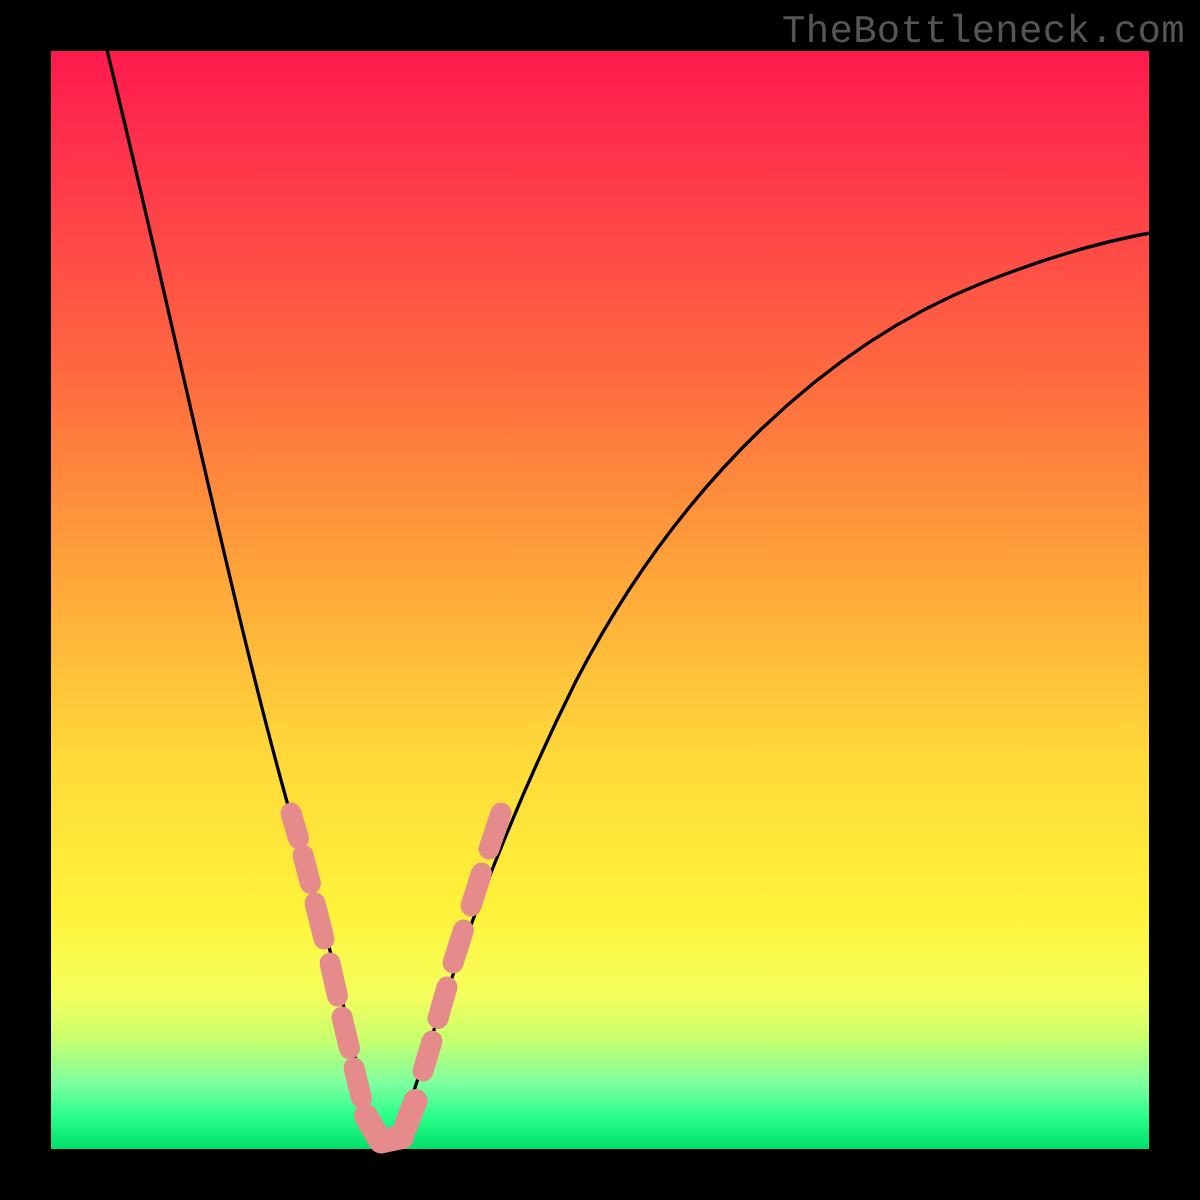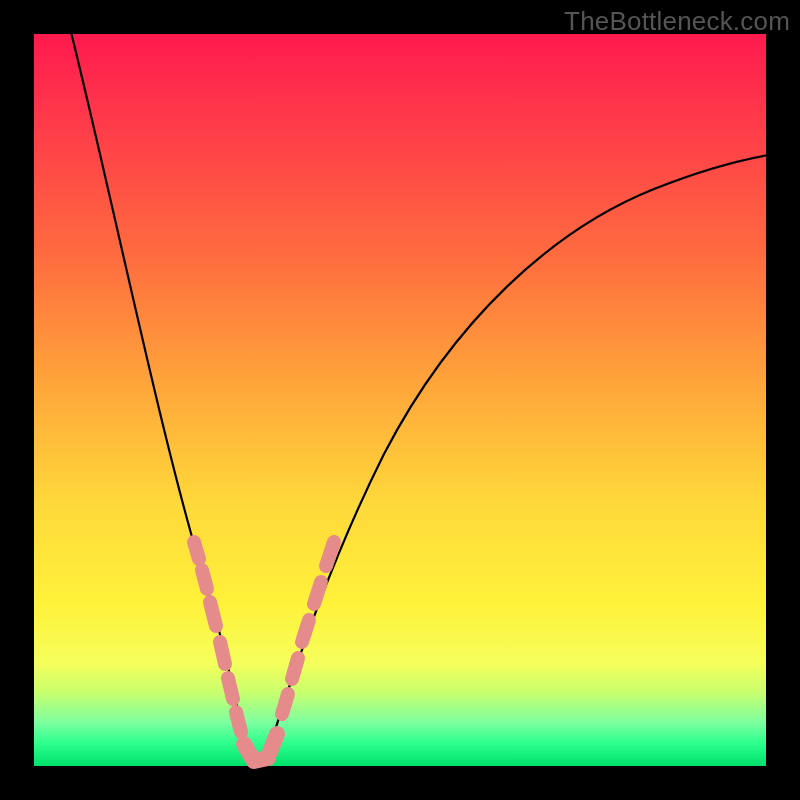--- a/index.html
+++ b/index.html
@@ -11,20 +11,21 @@
     background: #000;
     font-family: Arial, Helvetica, sans-serif;
   }
   .frame {
     position: absolute;
     left: 0;
     top: 0;
     width: 800px;
     height: 748px;
     background: #000;
+    font-family: Liberation Mono, monospace;
   }
   .plot-area {
     position: absolute;
     left: 34px;
     top: 34px;
     width: 732px;
     height: 732px;
     
     background: linear-gradient(
       to bottom,

